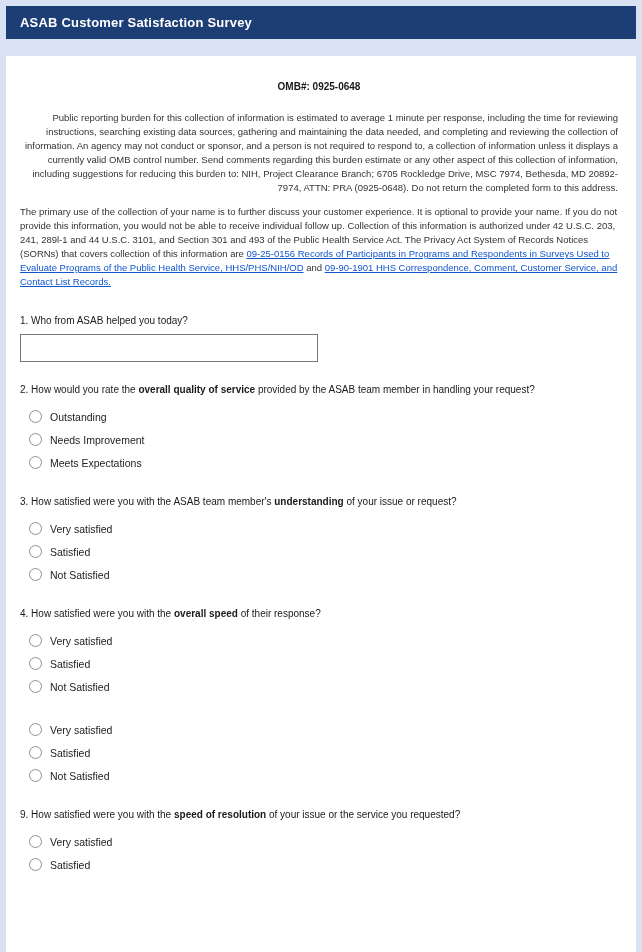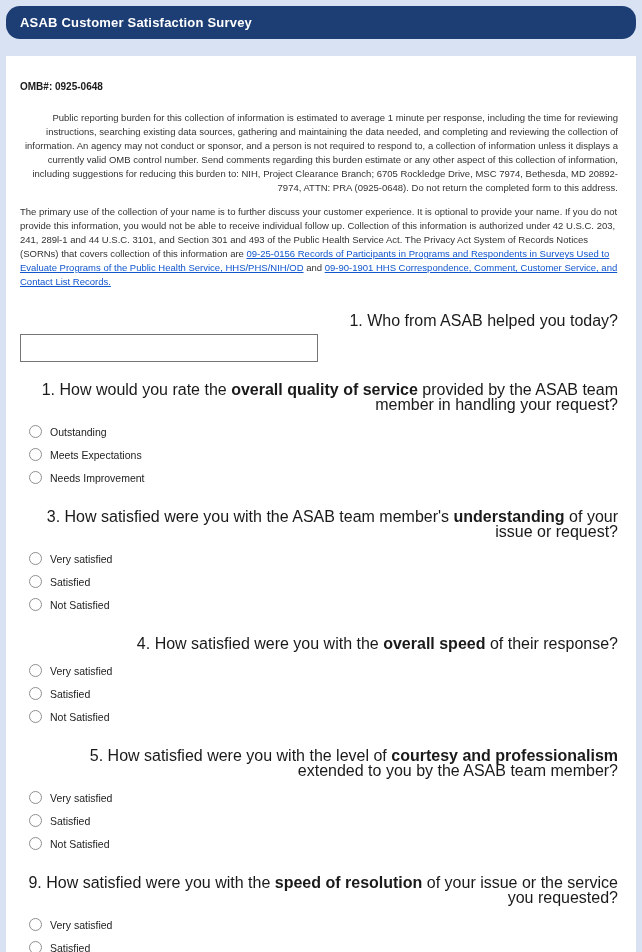--- a/index.html
+++ b/index.html
@@ -10,43 +10,42 @@
     overflow: hidden;
     color: #1a1a1a;
   }
   .page { padding: 6px; }
   .app-header {
     background: #1d3e75;
     height: 33px;
     display: flex;
     align-items: center;
     padding-left: 14px;
-    border-radius: 14px;
   }
   .app-header-title {
     color: #ffffff;
     font-size: 13px;
     font-weight: 700;
     letter-spacing: .2px;
   }
   .panel {
     background: #ffffff;
     margin-top: 17px;
     padding: 24px 18px 60px 14px;
     min-height: 920px;
   }
-  .omb-line { font-size: 10px; font-weight: 700; line-height: 14px; color: #1a1a1a; }
+  .omb-line { font-size: 10px; font-weight: 700; line-height: 14px; color: #1a1a1a; text-align: center; }
   .body-text { font-size: 9.5px; line-height: 14px; color: #333333; }
   .burden { margin-top: 17px; text-align: right; }
   .privacy-heading { margin-top: 20px; font-size: 10px; font-weight: 700; color: #1a1a1a; }
   .privacy-body { margin-top: 10px; }
   a.link { color: #1155cc; text-decoration: underline; cursor: pointer; }
   .question { margin-top: 20px; }
   .question.first { margin-top: 24px; }
-  .q-text { font-size: 16px; line-height: 15px; color: #1a1a1a; text-align: right; }
+  .q-text { font-size: 10px; line-height: 15px; color: #1a1a1a; }
   .q-text strong { font-weight: 700; }
   .q-input {
     display: block;
     margin-top: 6px;
     width: 298px;
     height: 28px;
     border: 1px solid #767676;
     background: #ffffff;
     font-size: 12px;
     padding: 0 6px;
@@ -81,33 +80,33 @@
 
 
     <p class="body-text privacy-body"><span>The primary use of the collection of your name is to further discuss your customer experience. It is optional to provide your name. If you do not provide this information, you would not be able to receive individual follow up. Collection of this information is authorized under 42 U.S.C. 203, 241, 289l-1 and 44 U.S.C. 3101, and Section 301 and 493 of the Public Health Service Act. The Privacy Act System of Records Notices (SORNs) that covers collection of this information are </span><a class="link">09-25-0156 Records of Participants in Programs and Respondents in Surveys Used to Evaluate Programs of the Public Health Service, HHS/PHS/NIH/OD</a><span> and </span><a class="link">09-90-1901 HHS Correspondence, Comment, Customer Service, and Contact List Records.</a></p>
 
     <section class="question first">
       <p class="q-text"><span>1. Who from ASAB helped you today?</span><strong></strong><span></span></p>
       <input type="text" class="q-input" value="" style="">
     </section>
 
     <section class="question">
-      <p class="q-text"><span>1. How would you rate the </span><strong>overall quality of service</strong><span> provided by the ASAB team member in handling your request?</span></p>
+      <p class="q-text"><span>2. How would you rate the </span><strong>overall quality of service</strong><span> provided by the ASAB team member in handling your request?</span></p>
       <div class="options">
         <label class="option">
           <span class="radio"></span>
           <span class="option-label">Outstanding</span>
         </label>
         <label class="option">
           <span class="radio"></span>
-          <span class="option-label">Meets Expectations</span>
+          <span class="option-label">Needs Improvement</span>
         </label>
         <label class="option">
           <span class="radio"></span>
-          <span class="option-label">Needs Improvement</span>
+          <span class="option-label">Meets Expectations</span>
         </label>
       </div>
     </section>
 
     <section class="question">
       <p class="q-text"><span>3. How satisfied were you with the ASAB team member's </span><strong>understanding</strong><span> of your issue or request?</span></p>
       <div class="options">
         <label class="option">
           <span class="radio"></span>
           <span class="option-label">Very satisfied</span>
@@ -135,21 +134,20 @@
           <span class="option-label">Satisfied</span>
         </label>
         <label class="option">
           <span class="radio"></span>
           <span class="option-label">Not Satisfied</span>
         </label>
       </div>
     </section>
 
     <section class="question">
-      <p class="q-text"><span>5. How satisfied were you with the level of </span><strong>courtesy and professionalism</strong><span> extended to you by the ASAB team member?</span></p>
       <div class="options">
         <label class="option">
           <span class="radio"></span>
           <span class="option-label">Very satisfied</span>
         </label>
         <label class="option">
           <span class="radio"></span>
           <span class="option-label">Satisfied</span>
         </label>
         <label class="option">

